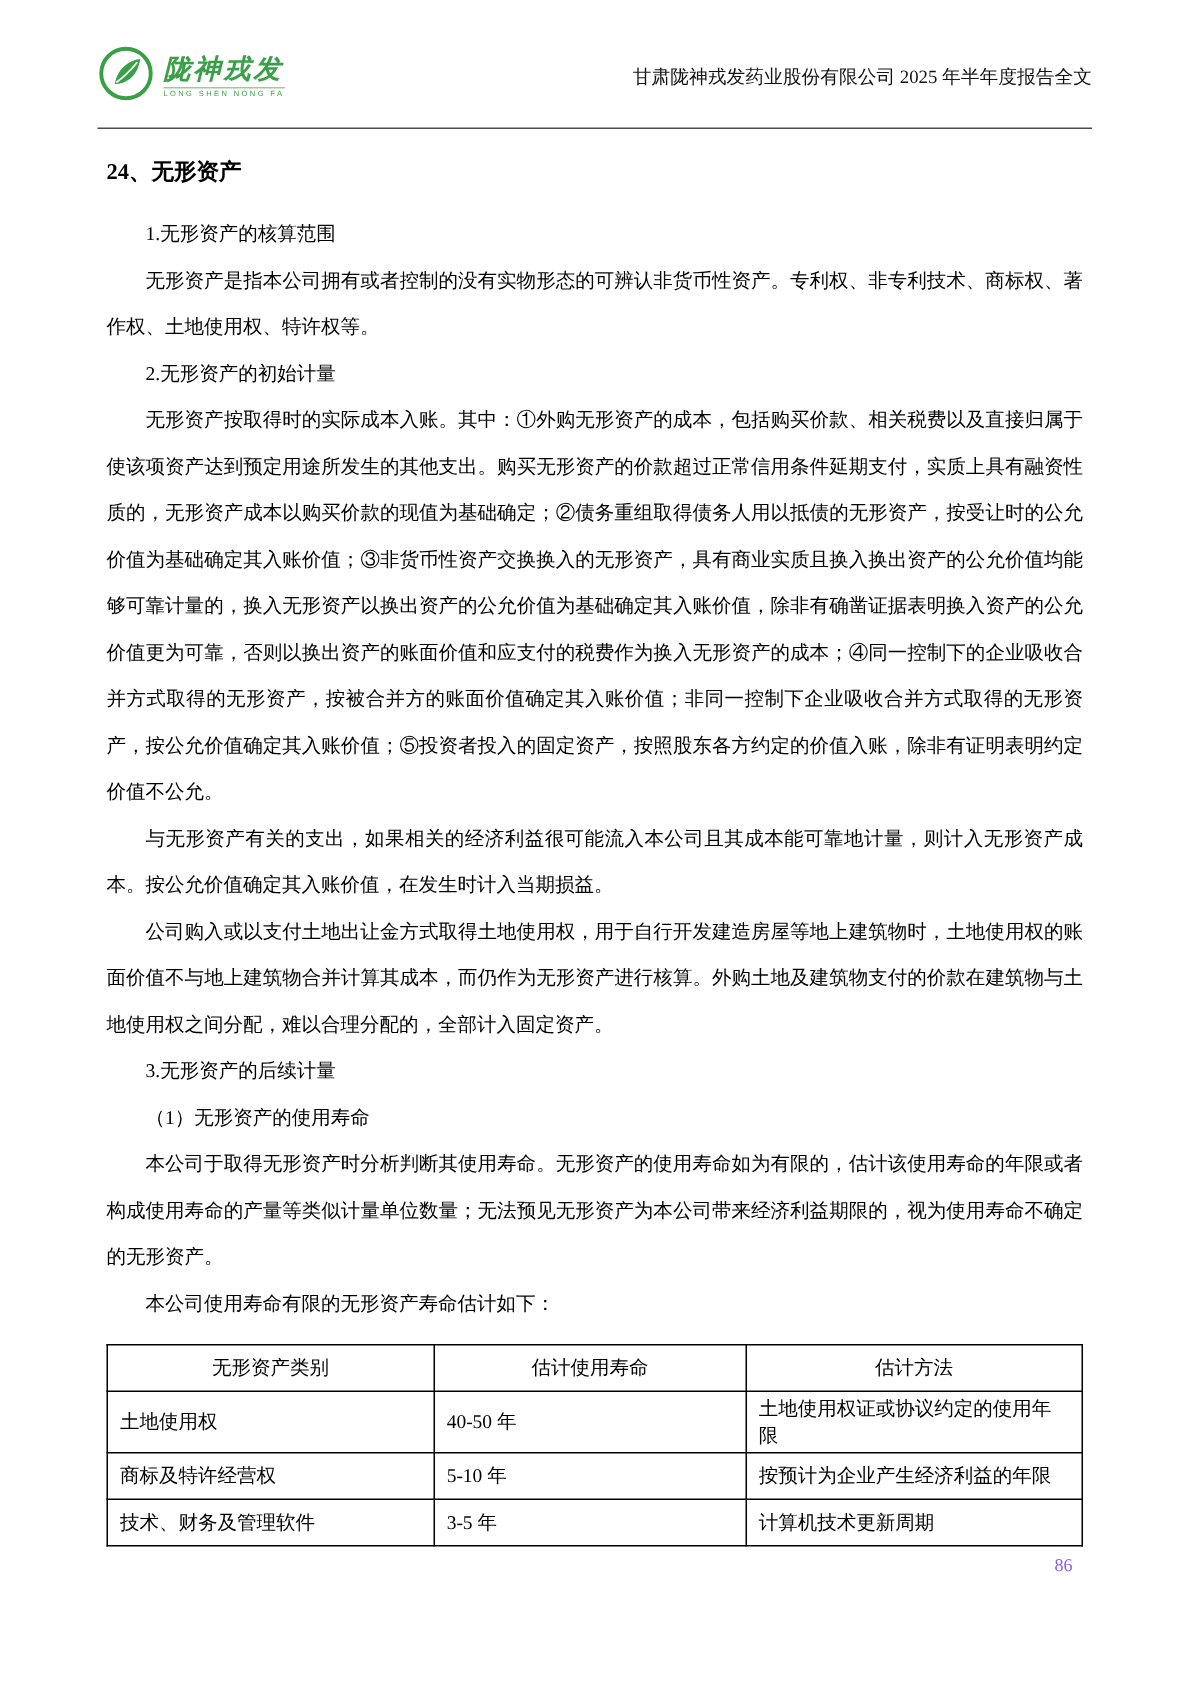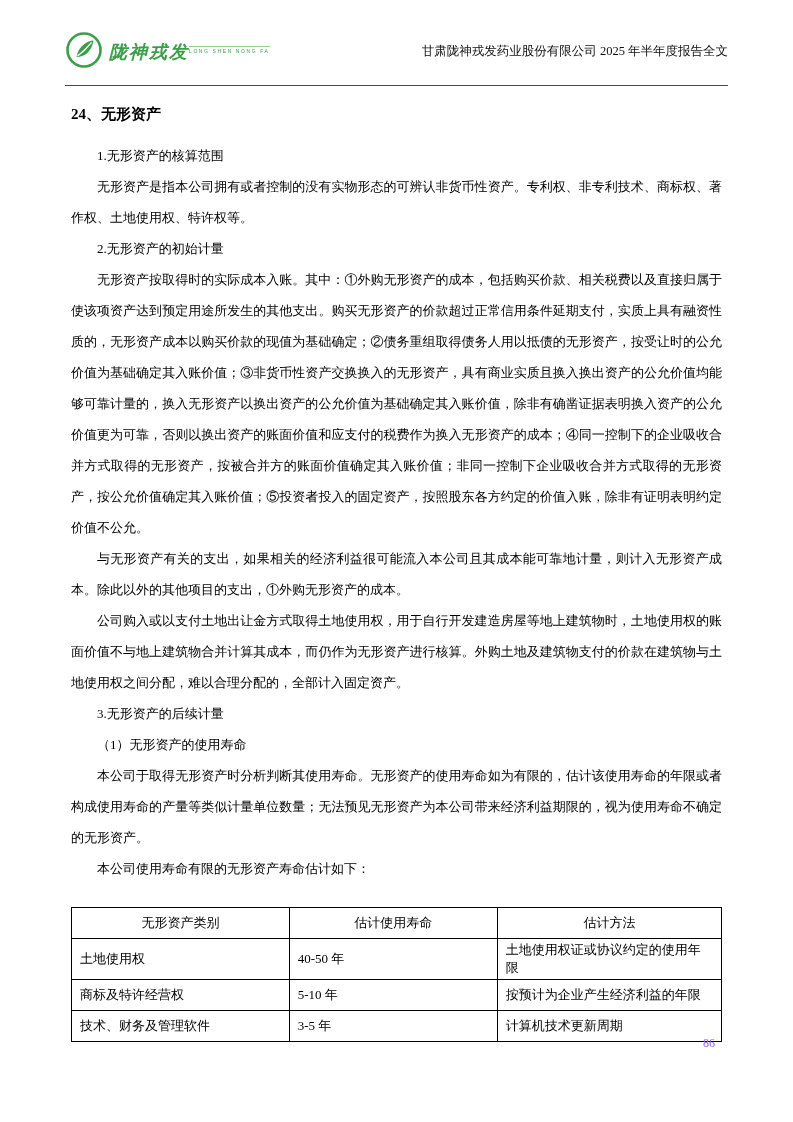--- a/index.html
+++ b/index.html
@@ -22,21 +22,21 @@
     left: 65px;
     right: 65px;
     height: 86px;
     border-bottom: 1px solid #4a4a4a;
     display: flex;
     align-items: center;
     justify-content: space-between;
     padding-top: 18px;
   }
   .logo { display: flex; align-items: center; gap: 6px; }
-  .logo-text { display: flex; flex-direction: row; line-height: 1; }
+  .logo-text { display: flex; flex-direction: column; line-height: 1; }
   .logo-cn {
     font-family: "Liberation Sans", "DejaVu Sans", sans-serif;
     font-weight: bold;
     font-style: italic;
     font-size: 18px;
     color: #3aa048;
     letter-spacing: 2px;
   }
   .logo-en {
     font-family: "Liberation Sans", "DejaVu Sans", sans-serif;
@@ -76,21 +76,21 @@
     font-size: 13px;
     line-height: 31px;
     text-align: justify;
     text-indent: 2em;
   }
 
   
   .asset-table {
     width: 100%;
     border-collapse: collapse;
-    margin-top: 23px;
+    margin-top: 12px;
     font-size: 13px;
   }
   .asset-table th, .asset-table td {
     border: 1px solid #000000;
     height: 31px;
     padding: 2px 8px;
     font-weight: normal;
     vertical-align: middle;
   }
   .asset-table th { text-align: center; }
@@ -132,21 +132,21 @@
   </header>
 
   <main class="main">
     <h1 class="section-title">24、无形资产</h1>
 
     <div class="paragraphs">
       <p>1.无形资产的核算范围</p>
       <p>无形资产是指本公司拥有或者控制的没有实物形态的可辨认非货币性资产。专利权、非专利技术、商标权、著作权、土地使用权、特许权等。</p>
       <p>2.无形资产的初始计量</p>
       <p>无形资产按取得时的实际成本入账。其中：①外购无形资产的成本，包括购买价款、相关税费以及直接归属于使该项资产达到预定用途所发生的其他支出。购买无形资产的价款超过正常信用条件延期支付，实质上具有融资性质的，无形资产成本以购买价款的现值为基础确定；②债务重组取得债务人用以抵债的无形资产，按受让时的公允价值为基础确定其入账价值；③非货币性资产交换换入的无形资产，具有商业实质且换入换出资产的公允价值均能够可靠计量的，换入无形资产以换出资产的公允价值为基础确定其入账价值，除非有确凿证据表明换入资产的公允价值更为可靠，否则以换出资产的账面价值和应支付的税费作为换入无形资产的成本；④同一控制下的企业吸收合并方式取得的无形资产，按被合并方的账面价值确定其入账价值；非同一控制下企业吸收合并方式取得的无形资产，按公允价值确定其入账价值；⑤投资者投入的固定资产，按照股东各方约定的价值入账，除非有证明表明约定价值不公允。</p>
-      <p>与无形资产有关的支出，如果相关的经济利益很可能流入本公司且其成本能可靠地计量，则计入无形资产成本。除此以外的其他项目的支出，①外购无形资产的成本。</p>
+      <p>与无形资产有关的支出，如果相关的经济利益很可能流入本公司且其成本能可靠地计量，则计入无形资产成本。按公允价值确定其入账价值，在发生时计入当期损益。</p>
       <p>公司购入或以支付土地出让金方式取得土地使用权，用于自行开发建造房屋等地上建筑物时，土地使用权的账面价值不与地上建筑物合并计算其成本，而仍作为无形资产进行核算。外购土地及建筑物支付的价款在建筑物与土地使用权之间分配，难以合理分配的，全部计入固定资产。</p>
       <p>3.无形资产的后续计量</p>
       <p>（1）无形资产的使用寿命</p>
       <p>本公司于取得无形资产时分析判断其使用寿命。无形资产的使用寿命如为有限的，估计该使用寿命的年限或者构成使用寿命的产量等类似计量单位数量；无法预见无形资产为本公司带来经济利益期限的，视为使用寿命不确定的无形资产。</p>
       <p>本公司使用寿命有限的无形资产寿命估计如下：</p>
     </div>
 
     <table class="asset-table">
       <colgroup>
         <col class="col-type">

